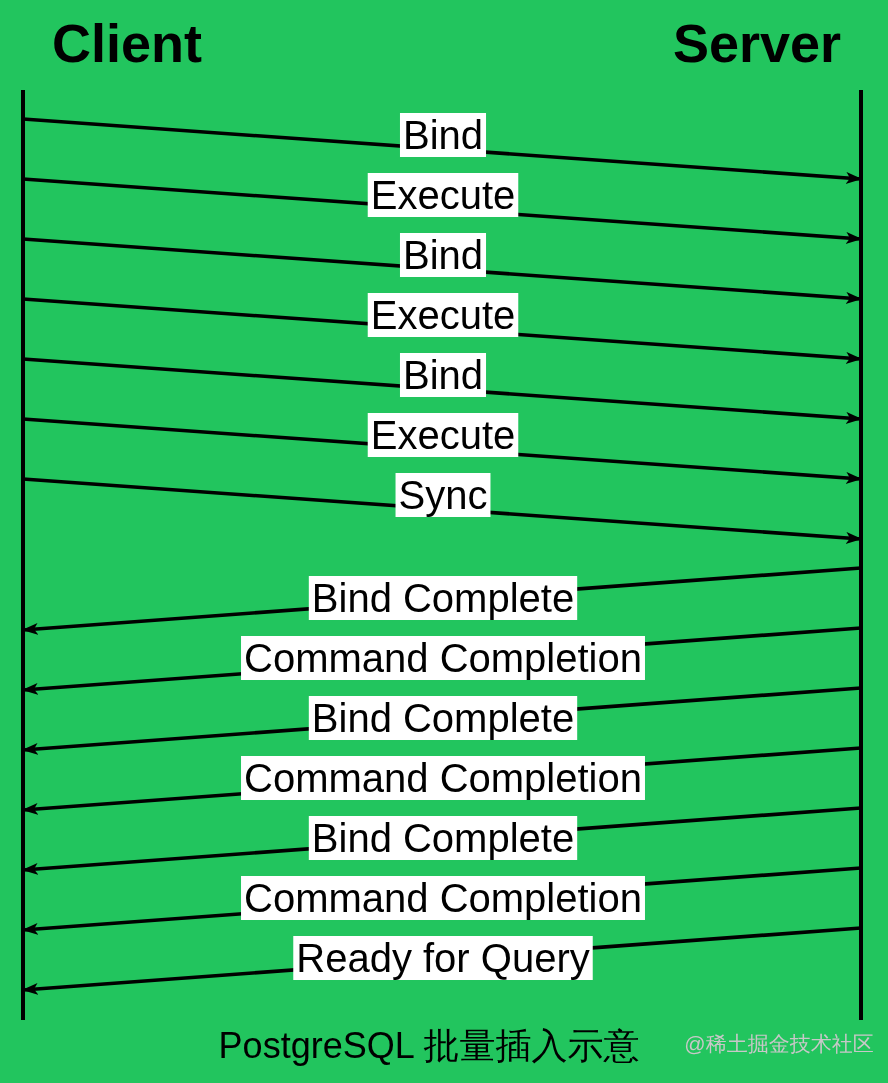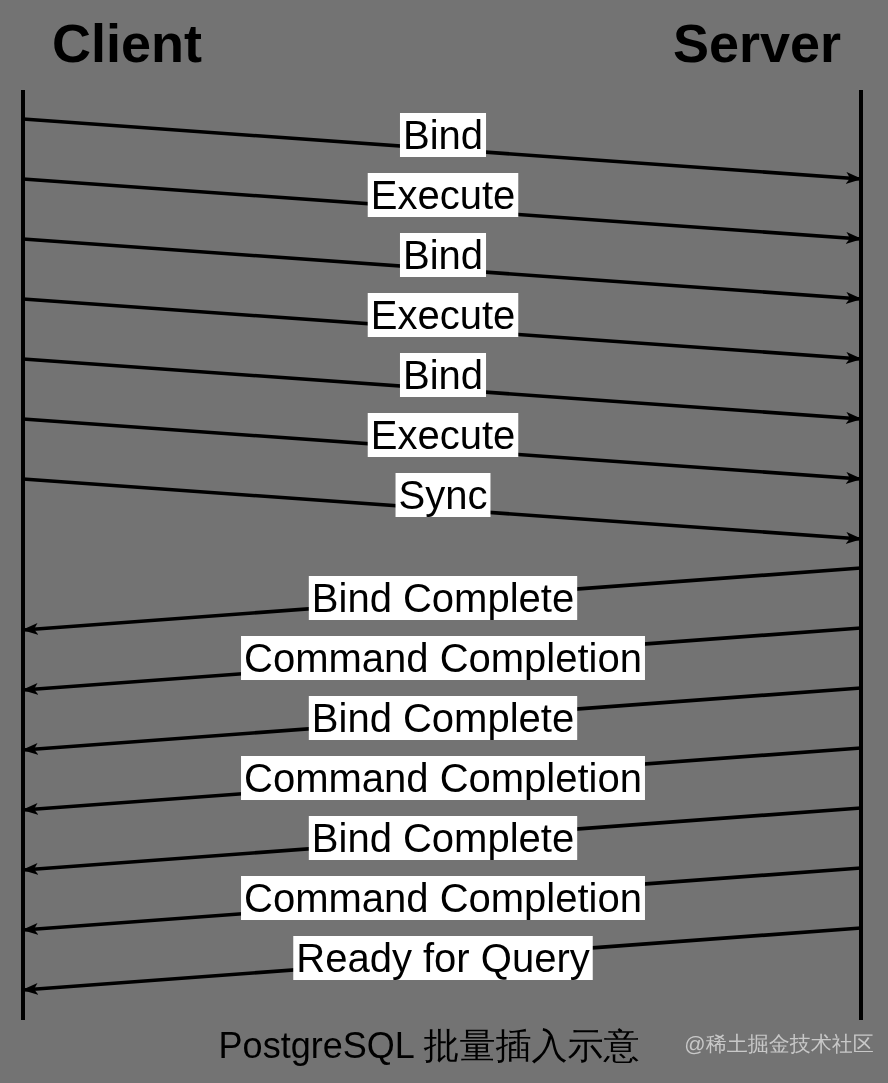--- a/index.html
+++ b/index.html
@@ -4,21 +4,21 @@
 <style>
   html, body {
     margin: 0;
     padding: 0;
     background: #ffffff;
   }
   .page {
     position: relative;
     width: 888px;
     height: 1083px;
-    background: #737373;
+    background: #22c55e;
     overflow: hidden;
     font-family: "Liberation Sans", sans-serif;
   }
   svg text {
     font-family: "Liberation Sans", sans-serif;
     fill: #000000;
   }
   .actor-label {
     font-size: 54px;
     font-weight: bold;

